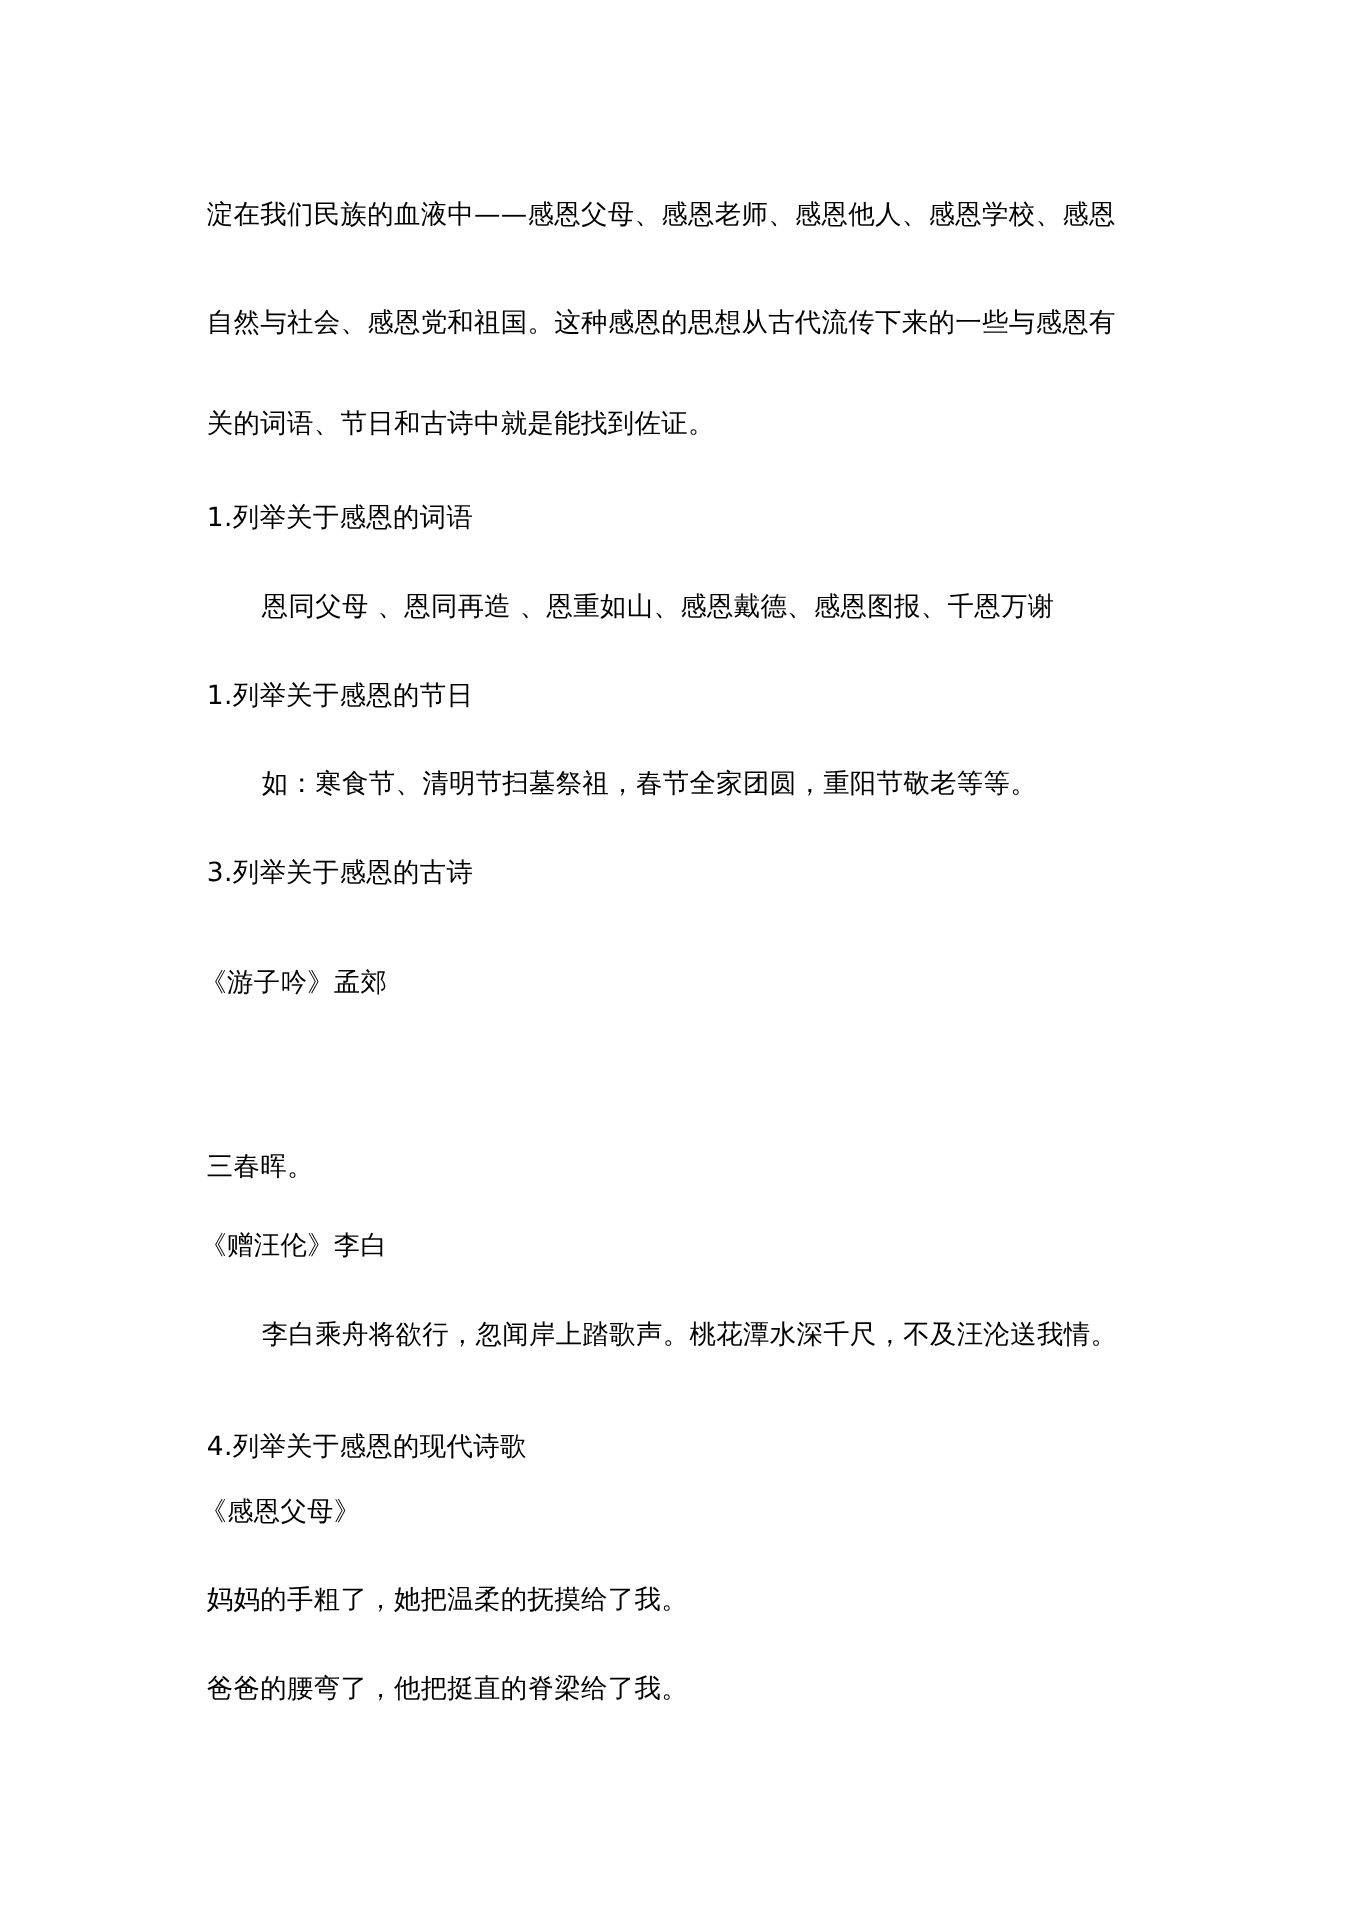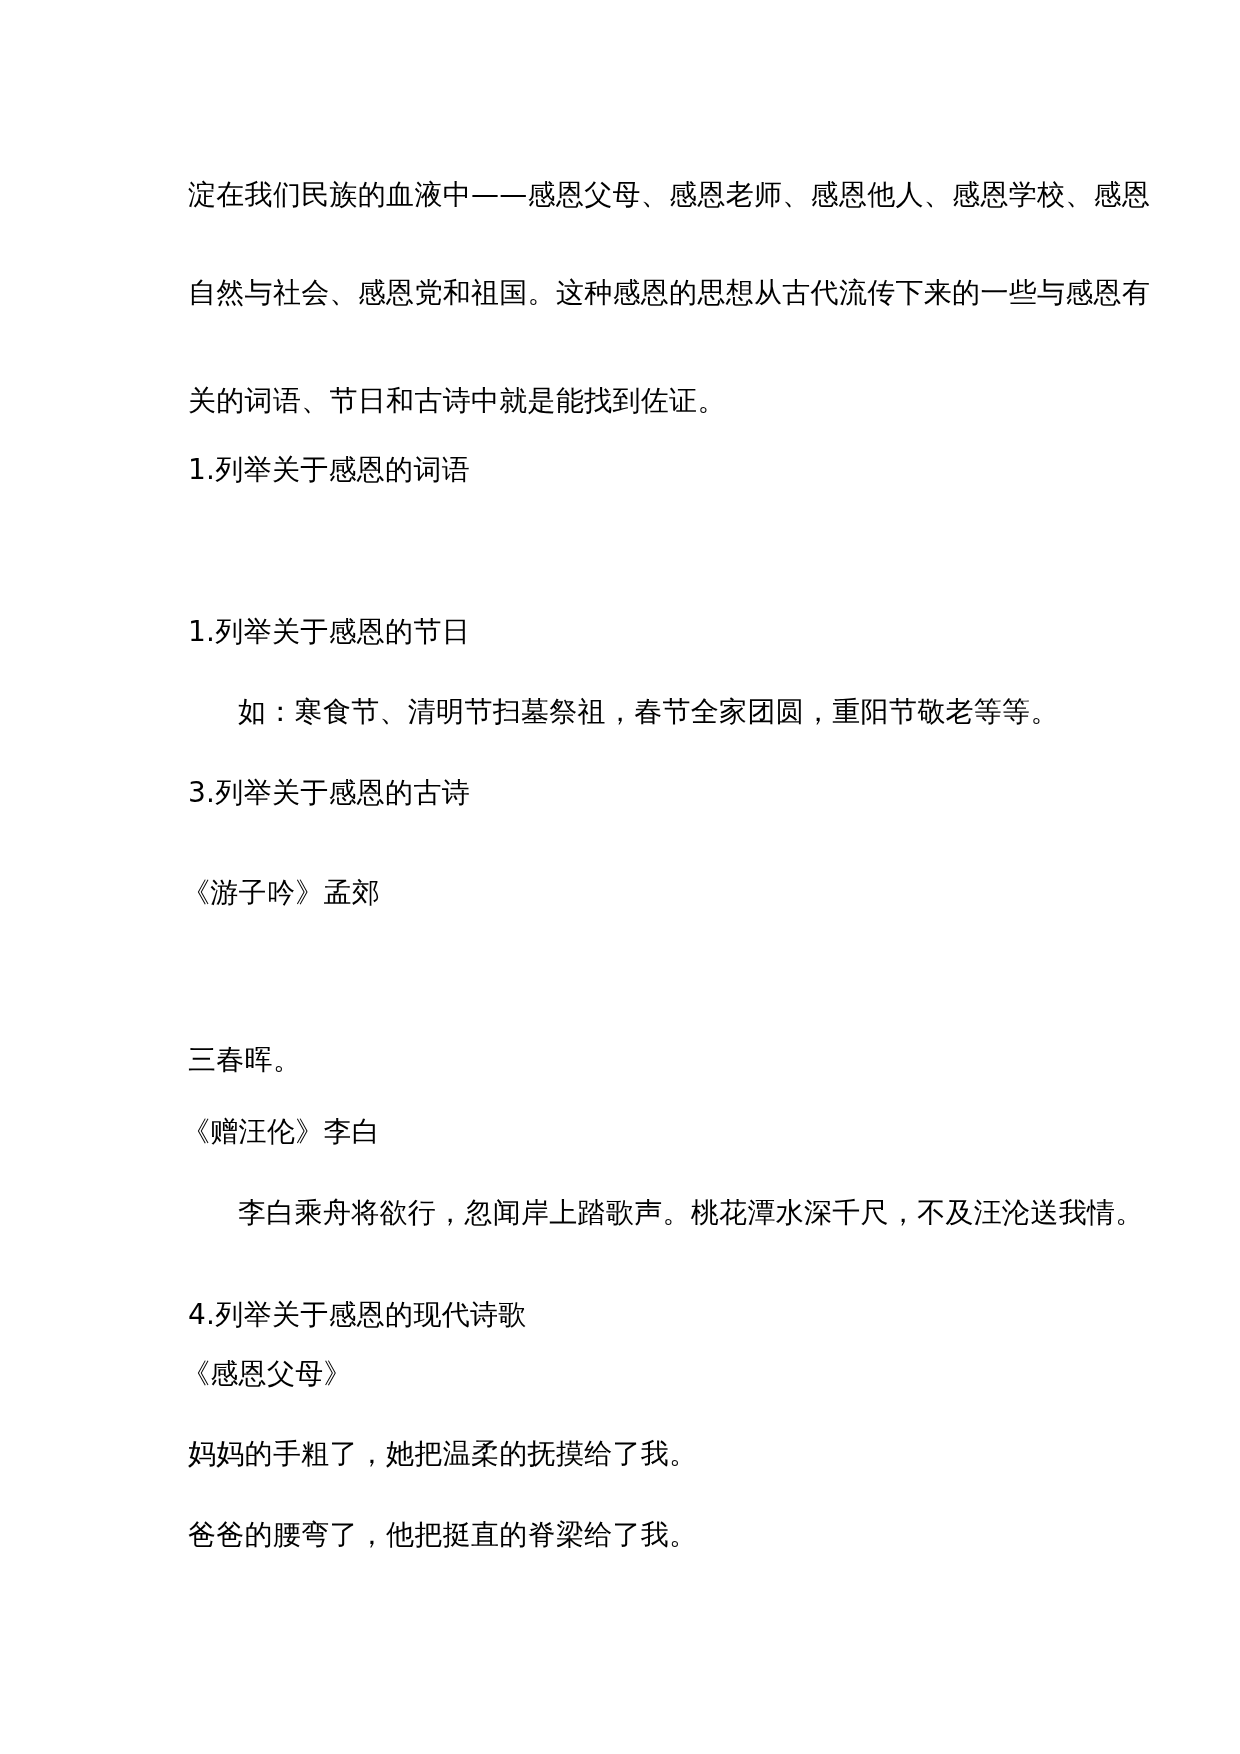--- a/index.html
+++ b/index.html
@@ -18,37 +18,38 @@
     .page {
       position: absolute;
       left: 0; top: 0;
       width: 1240px;
       height: 1754px;
       background: #ffffff;
     }
     .line {
       position: absolute;
       left: 188px;
-      font-size: 28px;
+      font-size: 24px;
       line-height: 30px;
       white-space: nowrap;
       letter-spacing: 0.3px;
     }
     .indent { left: 238px; }
   </style>
 </head>
 <body>
 
 <div class="page">
 
   <div class="line" style="top:180px;">淀在我们民族的血液中——感恩父母、感恩老师、感恩他人、感恩学校、感恩</div>
   <div class="line" style="top:278px;">自然与社会、感恩党和祖国。这种感恩的思想从古代流传下来的一些与感恩有</div>
-  <div class="line" style="top:386px;text-align:right;">关的词语、节日和古诗中就是能找到佐证。</div>
+  <div class="line" style="top:370px;text-align:right;">关的词语、节日和古诗中就是能找到佐证。</div>
 
   <div class="line" style="top:455px;">1.列举关于感恩的词语</div>
+  <div class="line indent" style="top:536px;">恩同父母 、恩同再造 、恩重如山、感恩戴德、感恩图报、千恩万谢</div>
 
   <div class="line" style="top:617px;">1.列举关于感恩的节日</div>
   <div class="line indent" style="top:697px;">如：寒食节、清明节扫墓祭祖，春节全家团圆，重阳节敬老等等。</div>
 
   <div class="line" style="top:778px;">3.列举关于感恩的古诗</div>
   <div class="line" style="top:878px; left:182px;">《游子吟》孟郊</div>
   <div class="line" style="top:1045px;">三春晖。</div>
 
   <div class="line" style="top:1117px; left:182px;">《赠汪伦》李白</div>
   <div class="line indent" style="top:1198px;">李白乘舟将欲行，忽闻岸上踏歌声。桃花潭水深千尺，不及汪沦送我情。</div>

